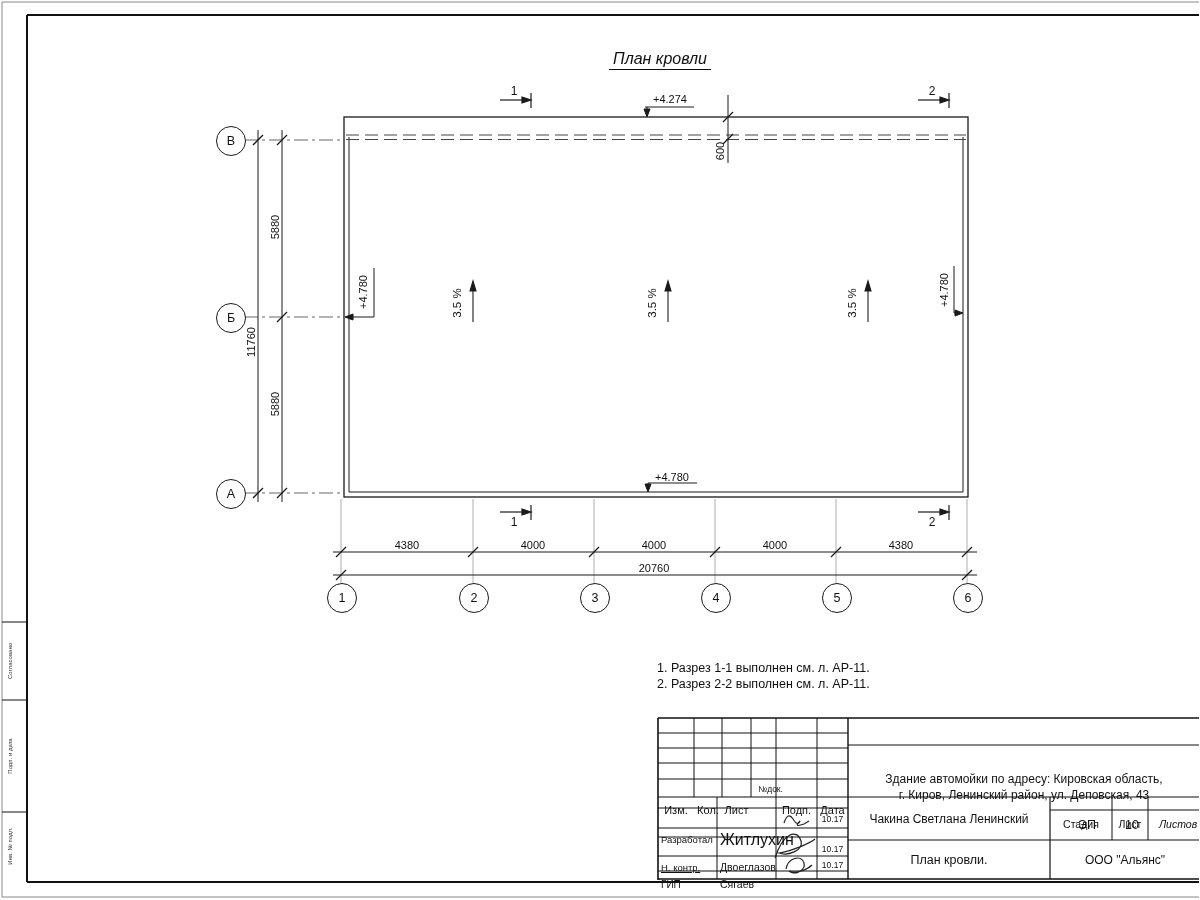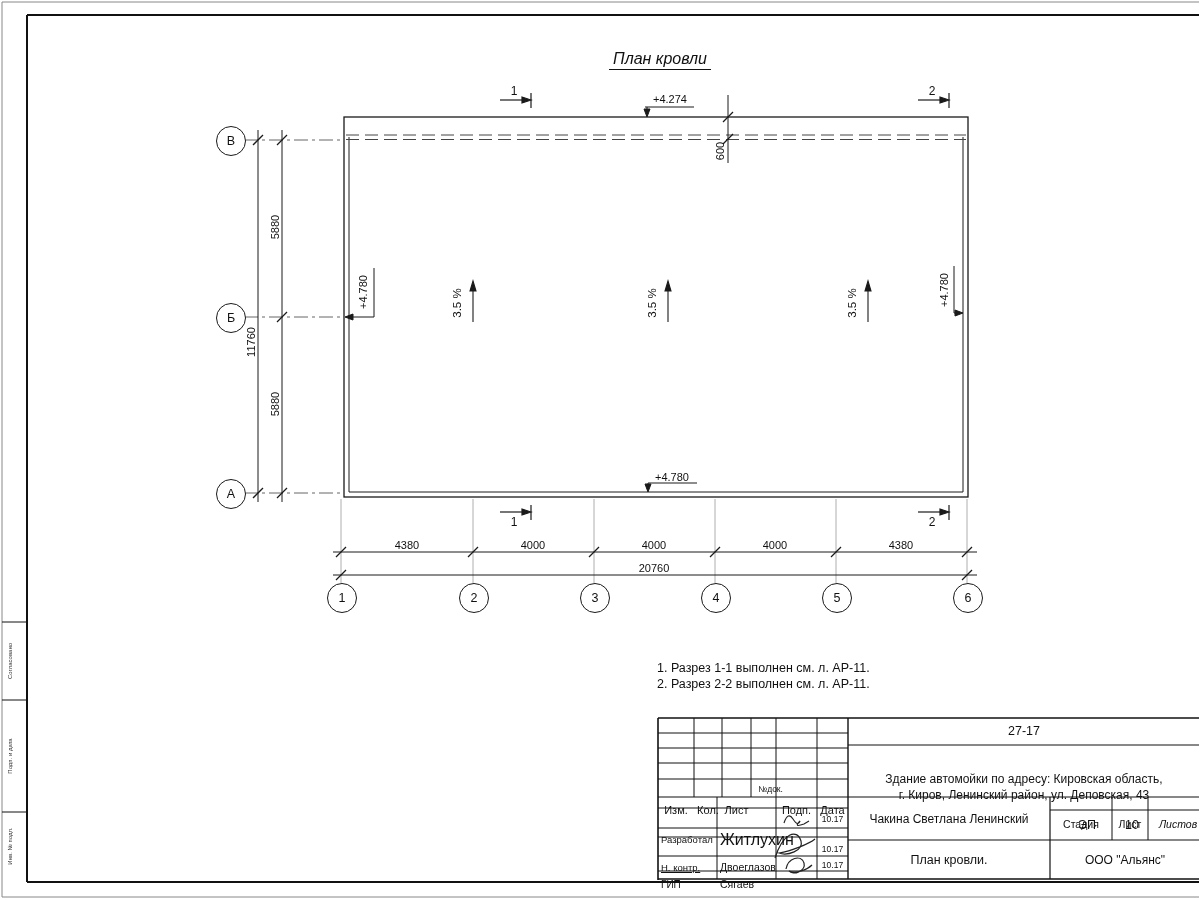--- a/index.html
+++ b/index.html
@@ -207,21 +207,20 @@
   <div class="bubble" style="left:327px;top:583px;">1</div>
   <div class="bubble" style="left:459px;top:583px;">2</div>
   <div class="bubble" style="left:580px;top:583px;">3</div>
   <div class="bubble" style="left:701px;top:583px;">4</div>
   <div class="bubble" style="left:822px;top:583px;">5</div>
   <div class="bubble" style="left:953px;top:583px;">6</div>
 
   <div class="lbl note left" style="left:657px;top:661px;width:280px;height:14px;">1. Разрез 1-1 выполнен см. л. АР-11.</div>
   <div class="lbl note left" style="left:657px;top:677px;width:280px;height:14px;">2. Разрез 2-2 выполнен см. л. АР-11.</div>
 
-  <div class="lbl tb-big" style="left:848px;top:724px;width:352px;height:15px;">27-17</div>
   <div class="lbl tb" style="left:848px;top:751px;width:352px;height:14px;font-size:12px;">Здание автомойки по адресу: Кировская область,</div>
   <div class="lbl tb" style="left:848px;top:767px;width:352px;height:14px;font-size:12px;">г. Киров, Ленинский район, ул. Деповская, 43</div>
 
   <div class="lbl tb" style="left:658px;top:782px;width:36px;height:14px;">Изм.</div>
   <div class="lbl tb" style="left:694px;top:782px;width:28px;height:14px;">Кол.</div>
   <div class="lbl tb" style="left:722px;top:782px;width:29px;height:14px;">Лист</div>
   <div class="lbl tb-small" style="left:751px;top:783px;width:39px;height:13px;">№док.</div>
   <div class="lbl tb" style="left:776px;top:782px;width:41px;height:14px;">Подп.</div>
   <div class="lbl tb" style="left:817px;top:782px;width:31px;height:14px;">Дата</div>
 

